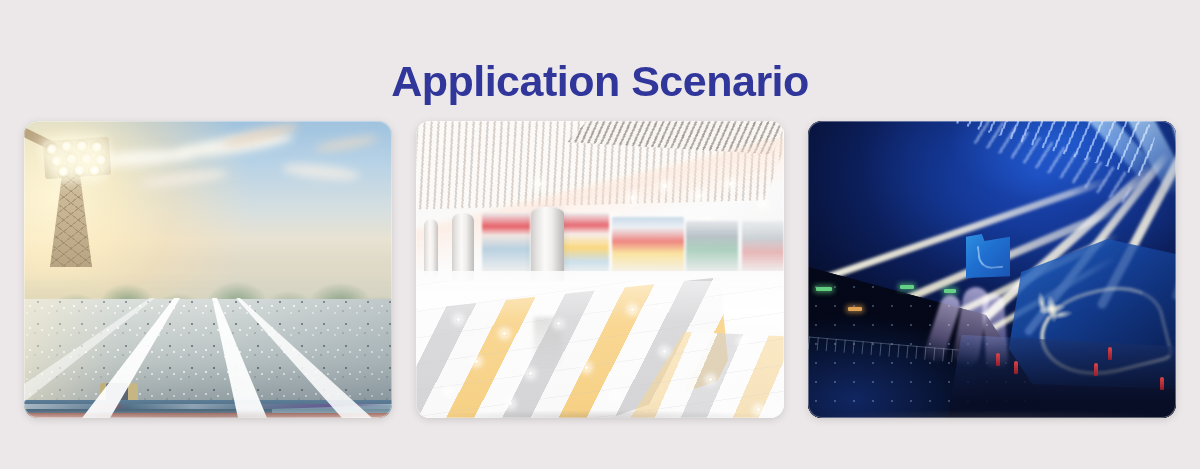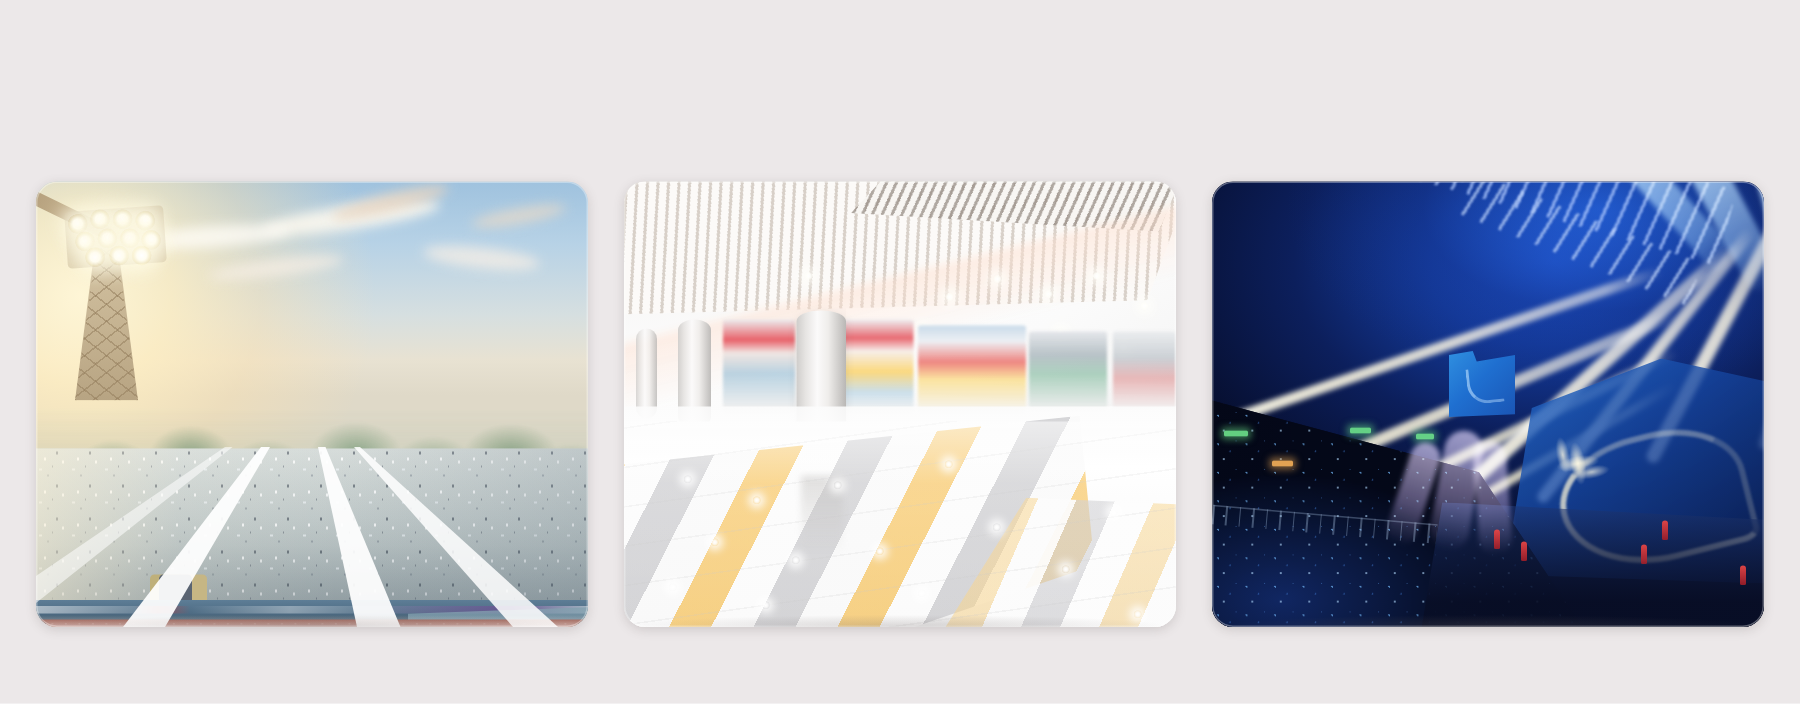--- a/index.html
+++ b/index.html
@@ -589,20 +589,23 @@
     bottom: -6px; left: 10px; right: 10px; height: 14px;
     background: radial-gradient(ellipse at center, rgba(110,100,100,0.22) 0%, rgba(110,100,100,0) 72%);
     pointer-events: none;
   }
 </style>
 </head>
 <body>
 
 <div class="page">
 
+  <div class="title-wrap">
+    <h1 class="page-title">Application Scenario</h1>
+  </div>
 
   <div class="cards-row">
 
     <div class="scene-card">
       <div class="scene stadium">
         <div class="st-sky-glow"></div>
 
         <div class="st-cloud c1"></div>
         <div class="st-cloud c2"></div>
         <div class="st-cloud c3"></div>

